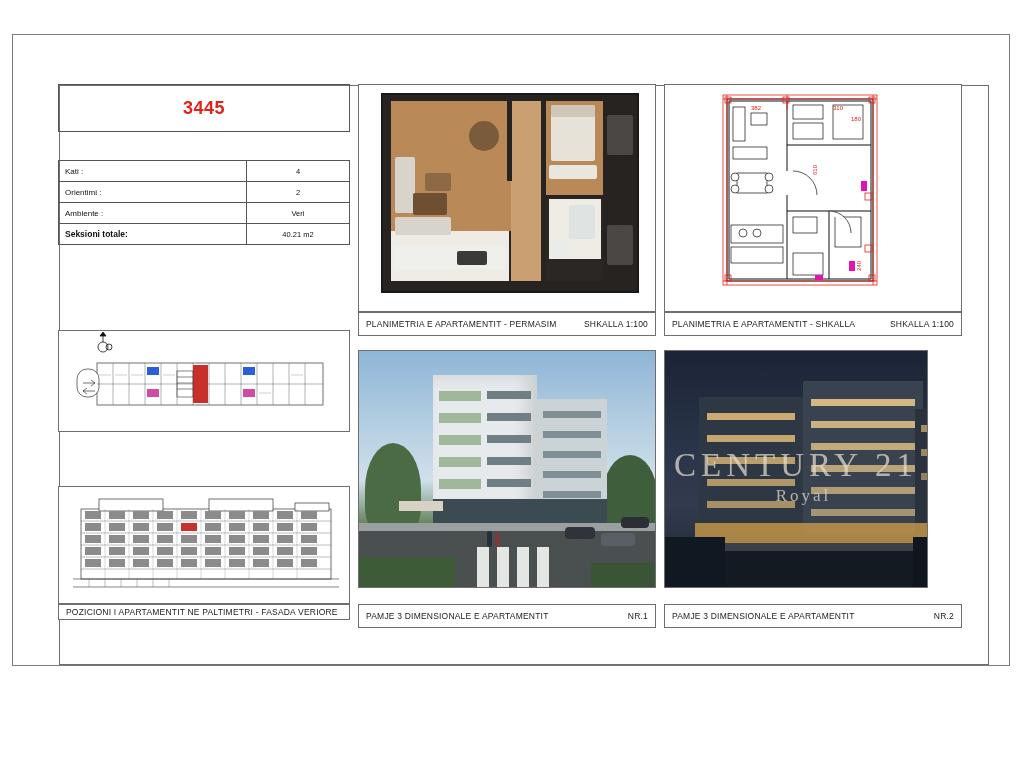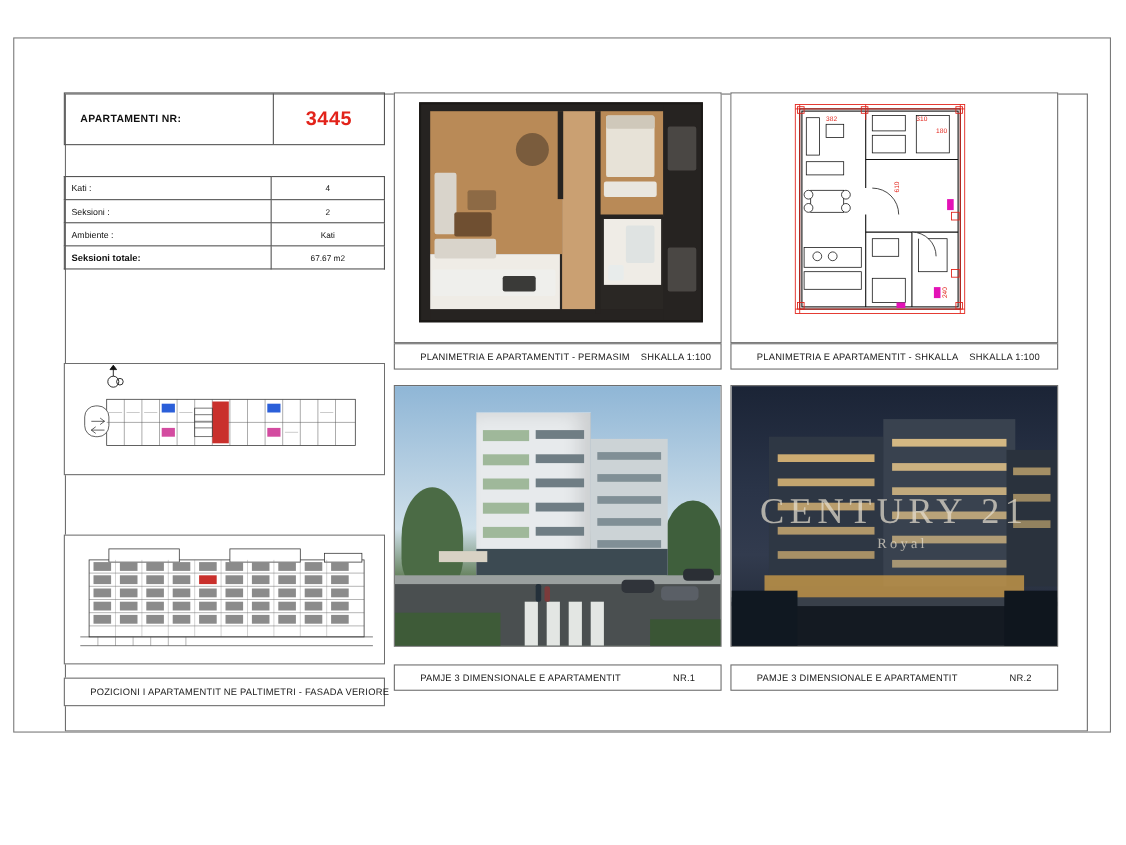--- a/index.html
+++ b/index.html
@@ -54,21 +54,21 @@
 
   .caption {
     position: absolute;
     border: 1px solid #6e6e6e;
     box-sizing: border-box;
     background: #ffffff;
     font-size: 8.5px;
     color: #1a1a1a;
     display: flex;
     align-items: center;
-    padding: 0 23px;
+    padding: 0 7px;
     letter-spacing: .2px;
     white-space: nowrap;
   }
   .caption .right {
     margin-left: auto;
     padding-left: 10px;
   }
 
   
   .apt-nr {
@@ -133,26 +133,26 @@
   #panel-permasim   { left: 358px; top: 84px;  width: 298px; height: 228px; }
   #cap-permasim     { left: 358px; top: 312px; width: 298px; height: 24px; }
 
   #panel-mobilim    { left: 664px; top: 84px;  width: 298px; height: 228px; }
   #cap-mobilim      { left: 664px; top: 312px; width: 298px; height: 24px; }
 
   #panel-kati       { left: 58px;  top: 330px; width: 292px; height: 102px; }
   #cap-kati         { left: 58px;  top: 432px; width: 292px; height: 24px; }
 
   #panel-fasada     { left: 58px;  top: 486px; width: 292px; height: 118px; }
-  #cap-fasada       { left: 58px;  top: 604px; width: 292px; height: 26px; margin-top: 12px; }
+  #cap-fasada       { left: 58px;  top: 604px; width: 292px; height: 16px; }
 
   #panel-3d1        { left: 358px; top: 350px; width: 298px; height: 238px; }
   #cap-3d1          { left: 358px; top: 604px; width: 298px; height: 24px; }
 
-  #panel-3d2        { left: 664px; top: 350px; width: 298px; height: 238px; }
+  #panel-3d2        { left: 664px; top: 350px; width: 264px; height: 238px; }
   #cap-3d2          { left: 664px; top: 604px; width: 298px; height: 24px; }
 
   
   .fp-wrap { position: absolute; inset: 0; background: #ffffff; }
   .fp-img {
     position: absolute;
     left: 22px; top: 8px; width: 254px; height: 196px;
     background: #2a2724;
     border: 2px solid #1b1917;
     overflow: hidden;
@@ -191,58 +191,57 @@
     top: 96px;
     text-align: center;
     color: rgba(228,222,206,0.72);
     font-size: 33px;
     letter-spacing: 5px;
     font-family: "Liberation Serif", serif;
     pointer-events: none;
   }
   .watermark .sub {
     display:block;
-    font-size: 13px;
+    font-size: 17px;
     letter-spacing: 3px;
     margin-top: 2px;
     color: rgba(228,222,206,0.72);
     margin-left: 15px;
   }
 </style>
 </head>
 <body>
 
 <div id="sheet">
 
   <div class="doc-frame">
     <div class="inner-frame"></div>
   </div>
 
   <div class="apt-nr">
-    <div class="lbl">APARTAMENTI NR:</div>
     <div class="val">3445</div>
   </div>
 
   <table class="spec-table">
     <tbody>
       <tr>
         <td class="k">Kati :</td>
         <td class="v">4</td>
       </tr>
       <tr>
-        <td class="k">Seksioni :</td>
+        <td class="k">Orientimi :</td>
         <td class="v">2</td>
       </tr>
       <tr>
         <td class="k">Ambiente :</td>
-        <td class="v">Kati</td>
+        <td class="v">Veri</td>
       </tr>
       <tr class="bold">
         <td class="k">Seksioni totale:</td>
-        <td class="v">67.67 m2</td>
+        <td class="v">40.21 m2</td>
       </tr>
     </tbody>
   </table>
 
   <div class="panel" id="panel-permasim">
     <div class="fp-wrap">
       <div class="fp-img">
 
         <div class="wood" style="left:8px;top:6px;width:120px;height:130px;"></div>
 

